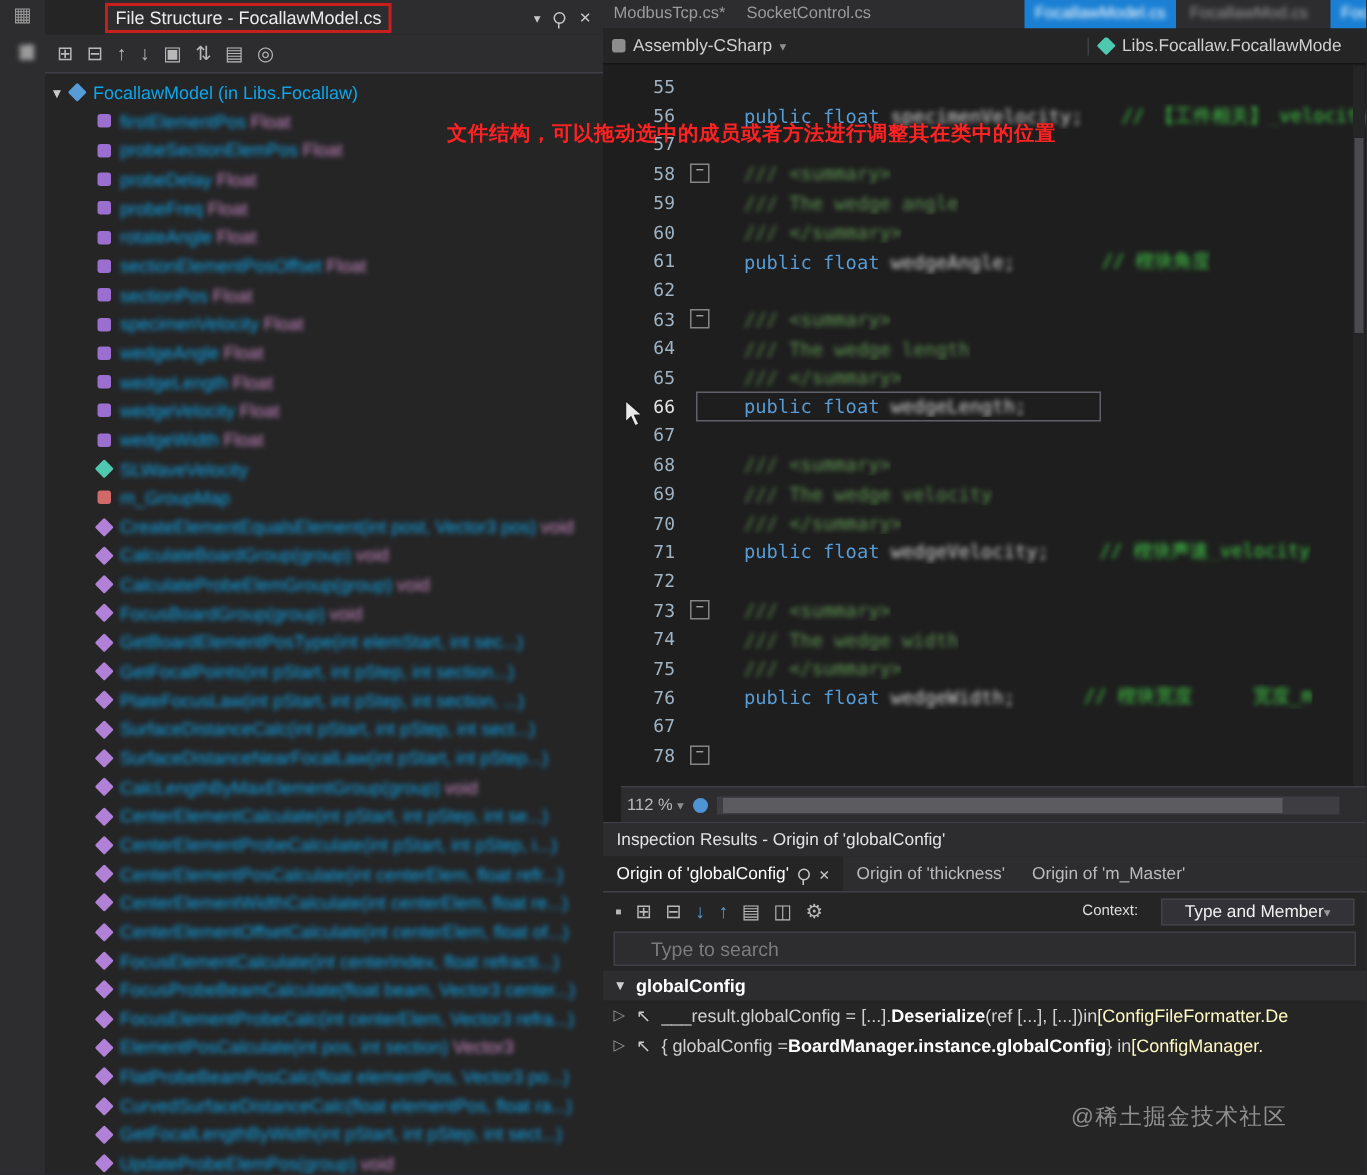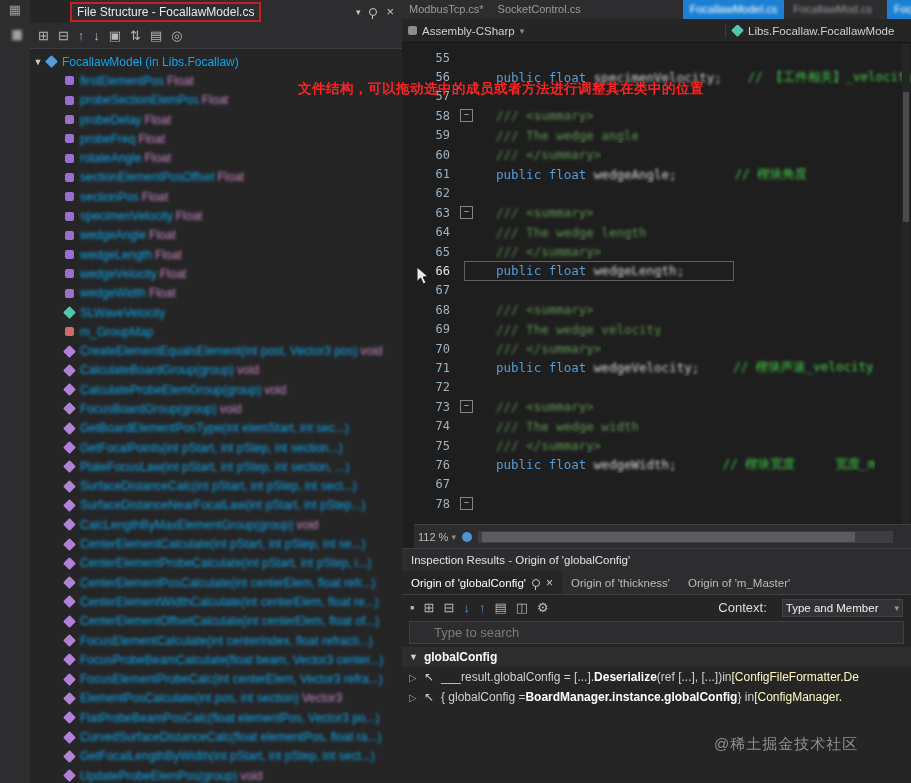--- a/index.html
+++ b/index.html
@@ -72,22 +72,22 @@
 
   
   #inspect{left:402px;top:548px;width:509px;height:235px;background:#252526;border-top:1px solid #3f3f46;}
   .ins-title{height:22px;background:#2d2d30;display:flex;align-items:center;padding:0 9px;font-size:11.5px;color:#e2e2e2;}
   #ins-tabs{height:23px;display:flex;align-items:stretch;background:#2d2d30;font-size:11.5px;border-bottom:1px solid #3f3f46;}
   .instab{padding:4px 9px;color:#bbbbbb;display:flex;align-items:center;gap:6px;white-space:nowrap;}
   .instab.active{background:#252526;color:#ffffff;}
   .instab .x{color:#c8c8c8;font-size:12px;}
   #ins-toolbar{height:25px;display:flex;align-items:center;gap:9px;padding:0 8px;font-size:12px;}
   .bluearrow{color:#569cd6 !important;}
-  .ctxlabel{margin-left:auto;color:#dddddd;font-size:13px;}
-  .dd{background:#333337;border:1px solid #434346;color:#f0f0f0;font-size:11.5px;padding:2px 3px;display:flex;align-items:center;gap:16px;margin-left:6px;}
+  .ctxlabel{margin-left:auto;color:#dddddd;font-size:10px;}
+  .dd{background:#333337;border:1px solid #434346;color:#f0f0f0;font-size:11.5px;padding:2px 15px;display:flex;align-items:center;margin-left:6px;}
   .dd .c{font-size:9px;color:#999999;}
   .ins-search{padding:1px 7px 3px 7px;}
   .ins-search input{width:100%;box-sizing:border-box;background:#2d2d30;border:1px solid #3f3f46;color:#cccccc;padding:3px 24px;font-size:13px;font-family:"Liberation Sans",sans-serif;outline:none;}
   .ins-search input::placeholder{color:#7c7c7c;}
   .res-group{height:20px;display:flex;align-items:center;background:#2d2d30;padding:0 7px;gap:6px;}
   .res-group .gcaret{font-size:9px;color:#d0d0d0;}
   .res-group .gname{font-weight:bold;color:#ffffff;font-size:12px;}
   .res-row{height:20px;display:flex;align-items:center;padding:0 7px;white-space:nowrap;overflow:hidden;font-size:12px;color:#d0d0d0;}
   .res-row .exp{color:#9a9a9a;width:15px;flex:none;font-size:10px;}
   .res-row .curic{color:#c8c8c8;width:17px;flex:none;font-size:12px;}

